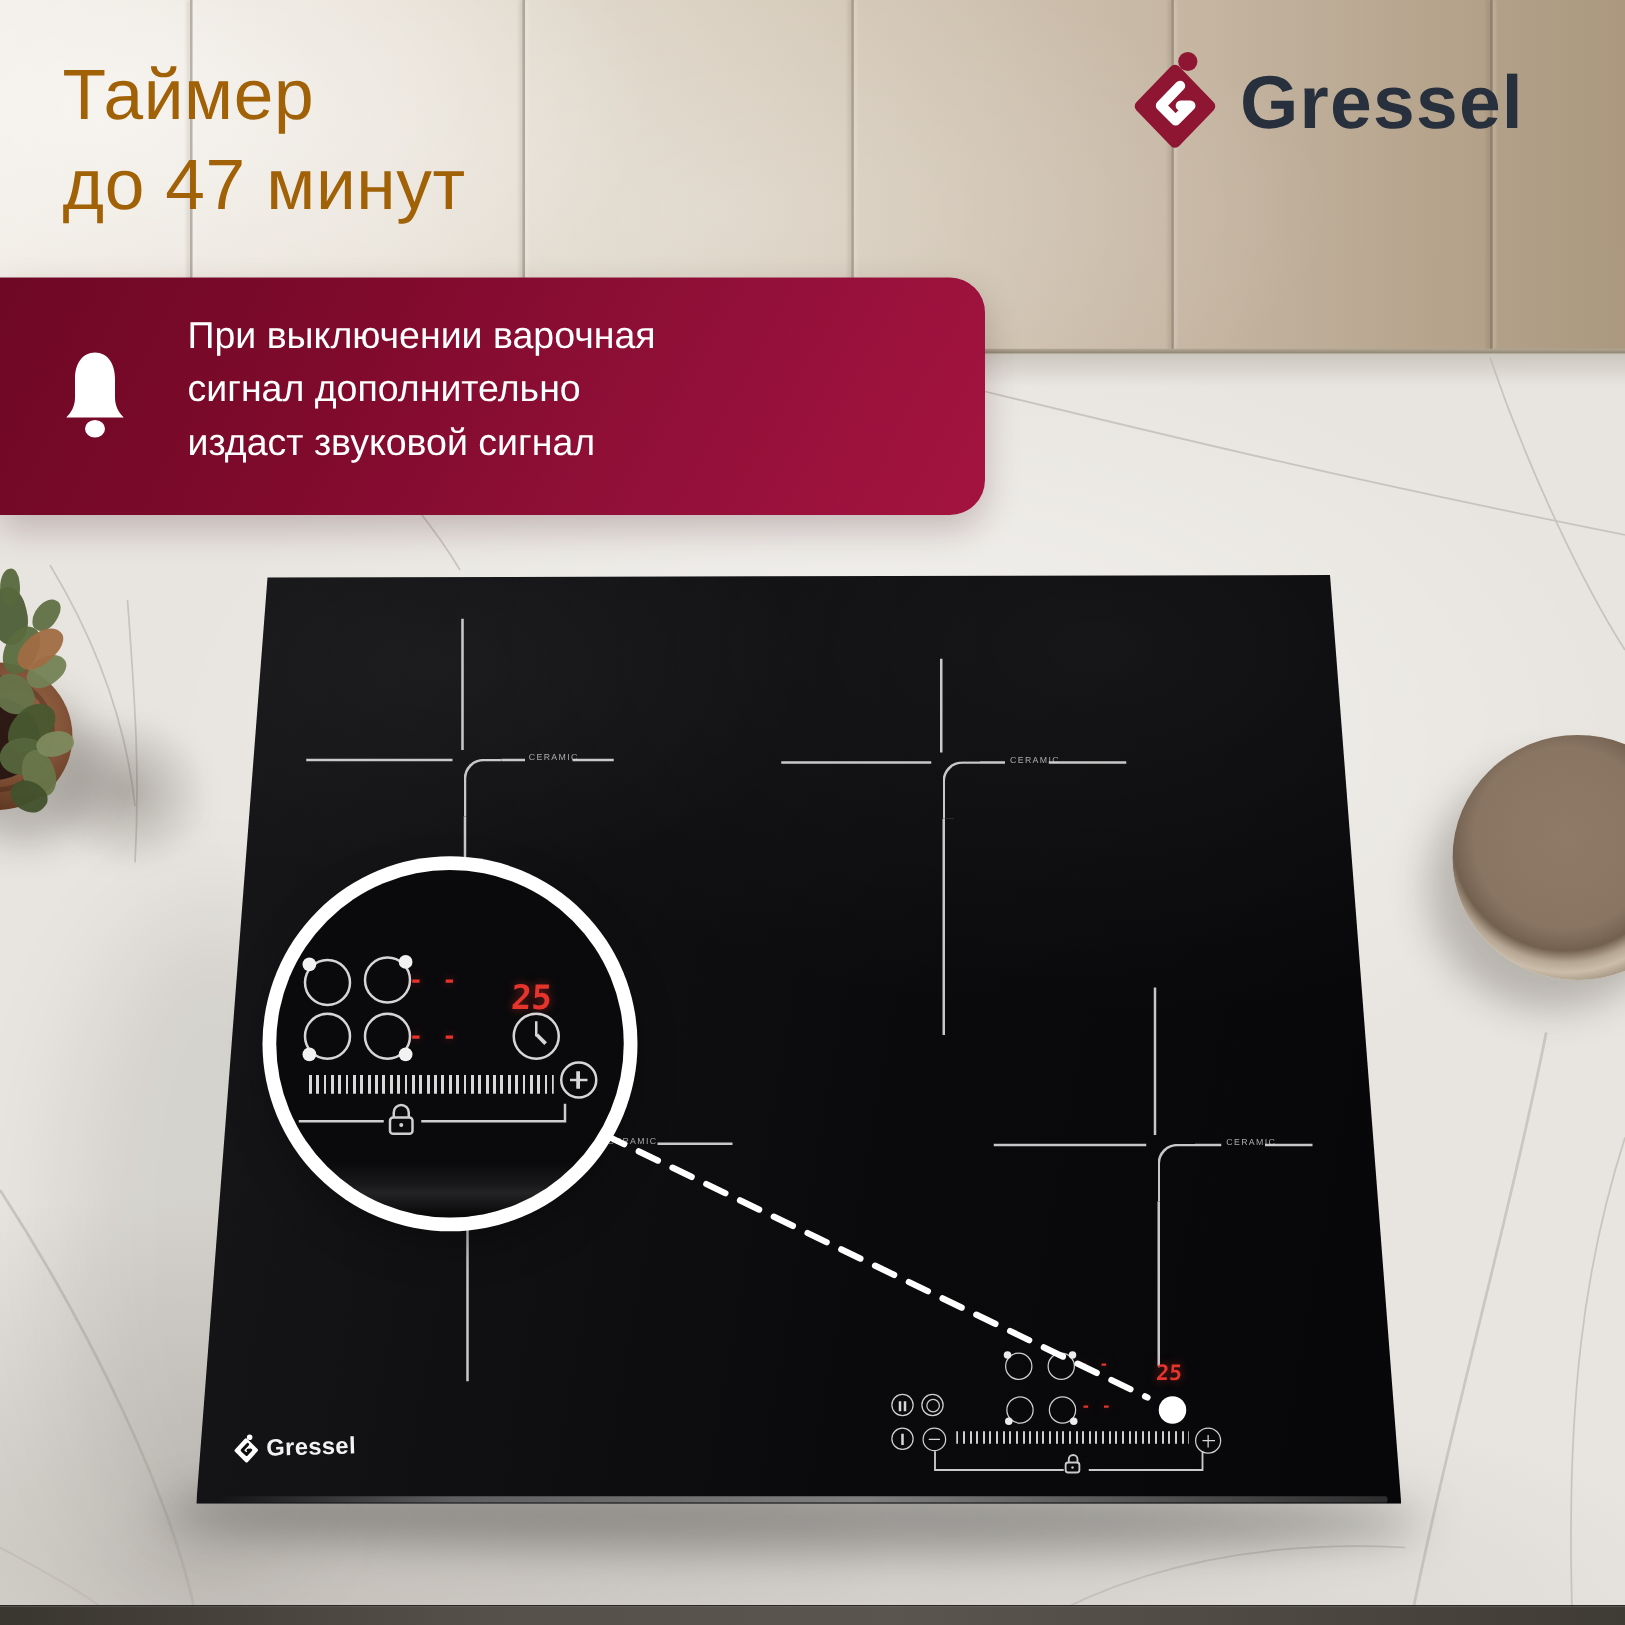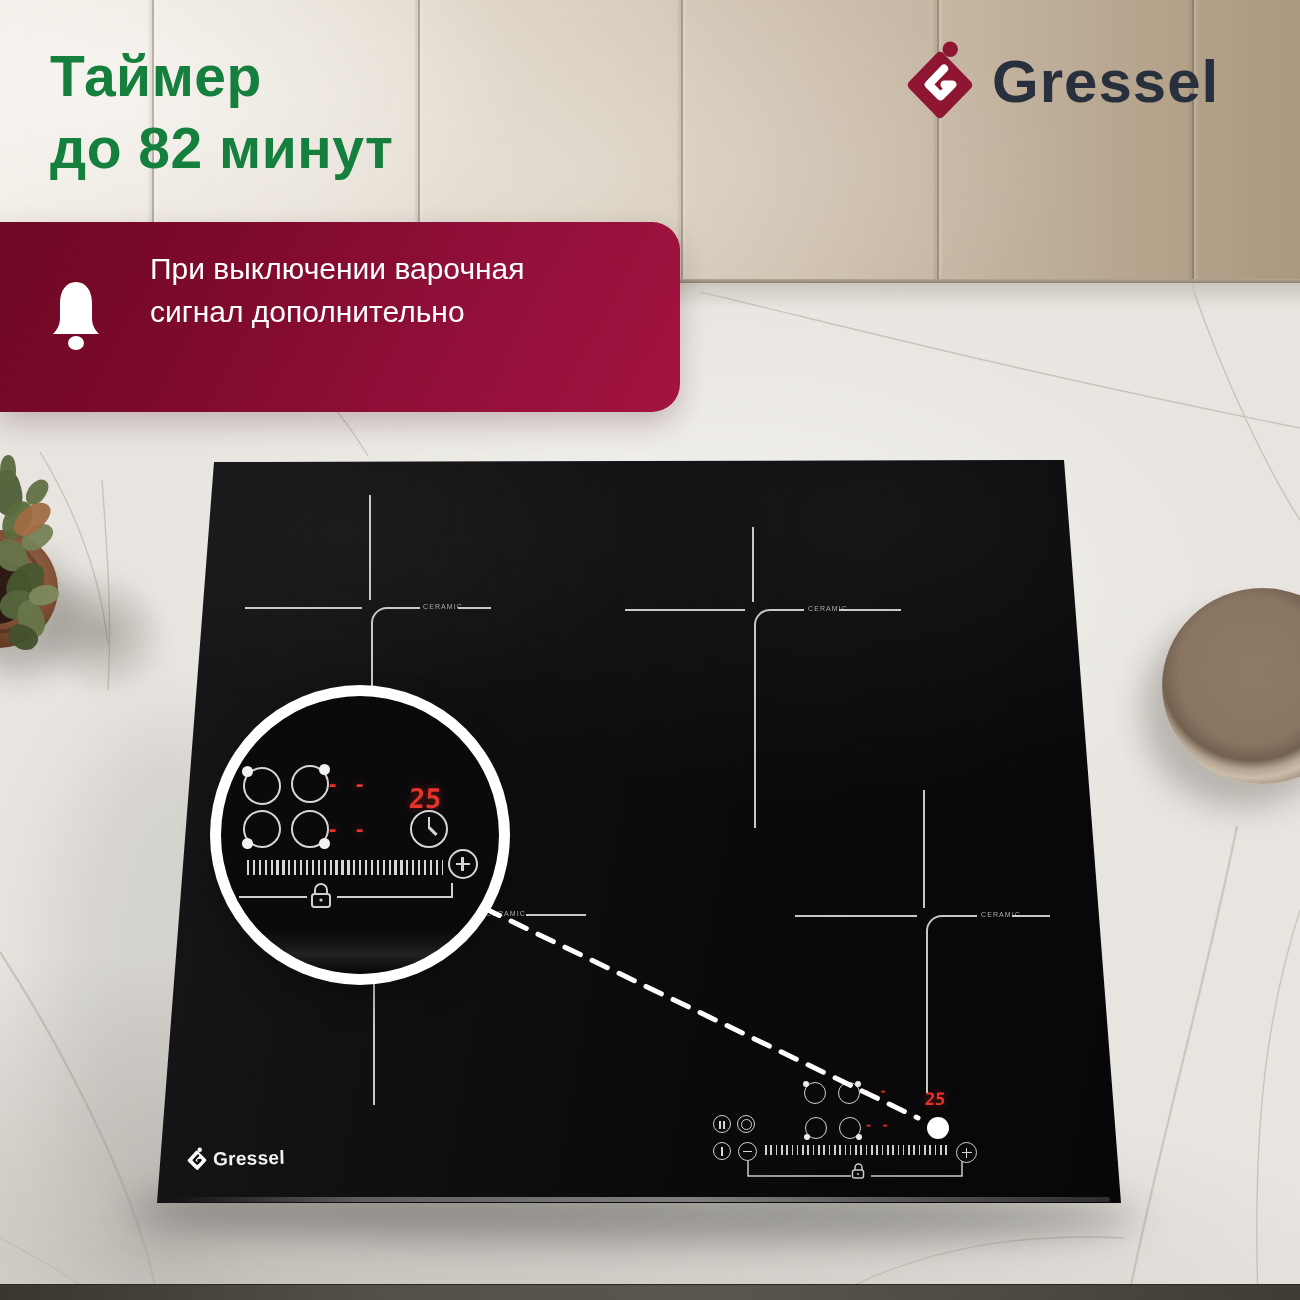--- a/index.html
+++ b/index.html
@@ -77,25 +77,25 @@
     transform:skewX(-4deg);text-shadow:0 0 8px rgba(229,52,44,.5);line-height:1;}
   .ticks-s{position:absolute;background:repeating-linear-gradient(90deg,#cfcfcf 0 1.6px, transparent 1.6px 5.3px);}
   .ticks-l{position:absolute;background:repeating-linear-gradient(90deg,#d8d8d8 0 2.2px, transparent 2.2px 5.9px);}
 
   .zoom-circle{left:221px;top:696px;width:278px;height:278px;border-radius:50%;
     background:#0a0a0c;box-shadow:0 0 0 11px #ffffff, 0 14px 40px rgba(0,0,0,.45);overflow:hidden;}
   .glass-band{position:absolute;left:0;top:234px;width:278px;height:44px;
     background:linear-gradient(180deg, transparent, rgba(255,255,255,.06) 40%, rgba(255,255,255,.1) 55%, rgba(0,0,0,.4));}
 
   
-  .banner{left:0;top:222px;width:658px;height:190px;border-radius:0 28px 28px 0;
+  .banner{left:0;top:222px;width:788px;height:190px;border-radius:0 28px 28px 0;
     background:linear-gradient(118deg,#6e0825 0%,#7f0a2c 35%,#93103a 70%,#a41340 100%);
-    box-shadow:0 12px 28px rgba(60,10,25,.22);padding-left:22px;}
+    box-shadow:0 12px 28px rgba(60,10,25,.22);}
   .banner-text{position:absolute;left:150px;top:247px;color:#ffffff;font-size:30px;line-height:43px;font-weight:400;}
-  .headline{left:50px;top:40px;color:#15803d;font-size:57px;line-height:72px;font-weight:700;letter-spacing:.5px;}
+  .headline{left:50px;top:40px;color:#a16207;font-size:57px;line-height:72px;font-weight:400;letter-spacing:.5px;}
   .brand{left:902px;top:40px;display:flex;gap:14px;align-items:flex-start;}
   .brand-text{font-size:60px;font-weight:700;color:#27303c;letter-spacing:1px;padding-top:12px;line-height:1;}
   .logo-small{left:186px;top:1146px;display:flex;gap:5px;align-items:center;transform:rotate(-1.5deg);}
   .logo-small-text{font-size:19px;font-weight:700;color:#f2f2f2;letter-spacing:.3px;}
 </style>
 </head>
 <body>
 
 <div class="scene">
 
@@ -296,26 +296,27 @@
   <div class="abs counter-edge"></div>
 
   <div class="abs banner">
     <svg class="abs" style="left:52px;top:58px" width="48" height="72" viewBox="0 0 48 72">
       <path d="M24 2 C14 2 8 11 8 23 L8 38 C8 45 5 50 1 54 L47 54 C43 50 40 45 40 38 L40 23 C40 11 34 2 24 2 Z" fill="#ffffff"></path>
       <ellipse cx="24" cy="63" rx="8" ry="7" fill="#ffffff"></ellipse>
     </svg>
     <div class="banner-text" style="left:150px;top:25px;position:absolute">
       <span style="display:block">При выключении варочная</span>
       <span style="display:block">сигнал дополнительно</span>
+      <span style="display:block">издаст звуковой сигнал</span>
     </div>
   </div>
 
   <div class="abs headline">
     <span style="display:block">Таймер</span>
-    <span style="display:block">до 82 минут</span>
+    <span style="display:block">до 47 минут</span>
   </div>
 
   <div class="abs brand">
     <svg width="76" height="88" viewBox="0 0 74 86">
       <circle cx="47" cy="9" r="7.5" fill="#8e1632"></circle>
       <path d="M37 16 L64 44 L37 72 L10 44 Z" fill="#8e1632" stroke="#8e1632" stroke-width="9" stroke-linejoin="round"></path>
       <path d="M41 28 L26 43.5 L37.5 55 L49 43.5 L41.5 43.5" fill="none" stroke="#ffffff" stroke-width="8" stroke-linecap="round" stroke-linejoin="round"></path>
     </svg>
     <span class="brand-text">Gressel</span>
   </div>

